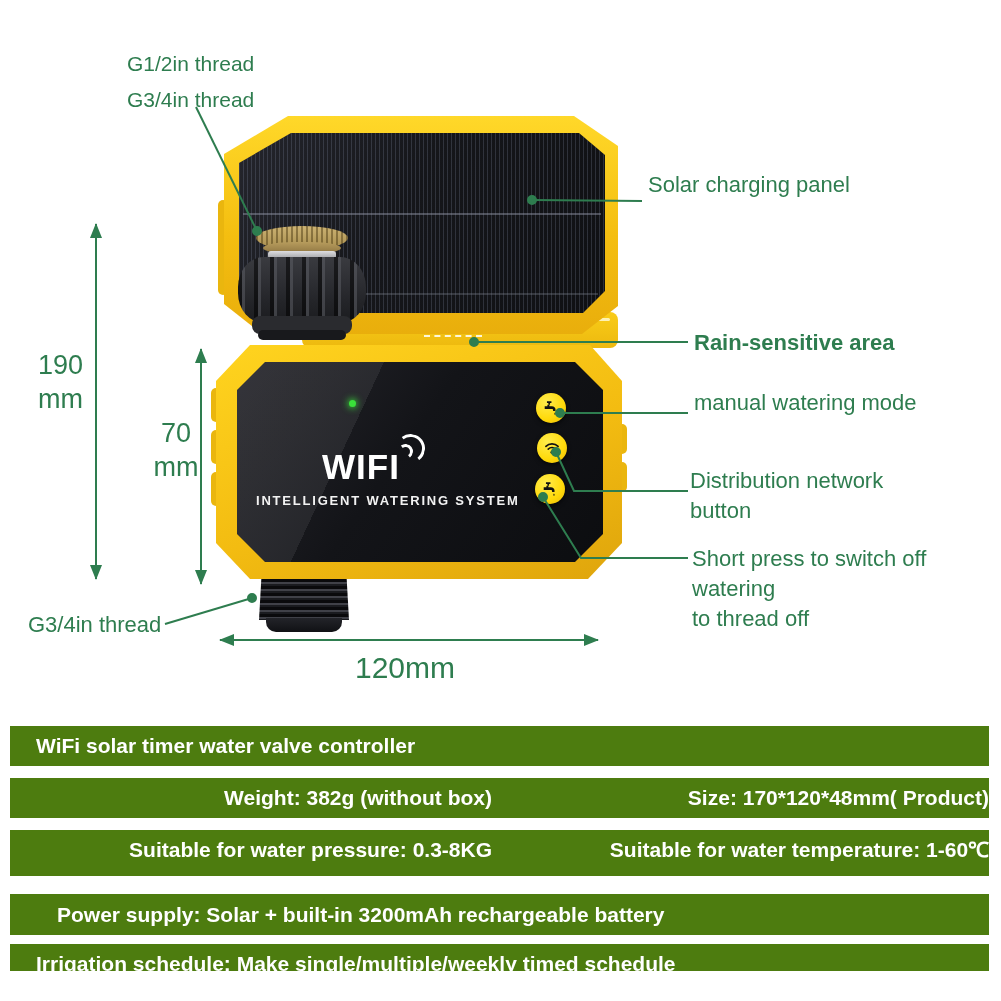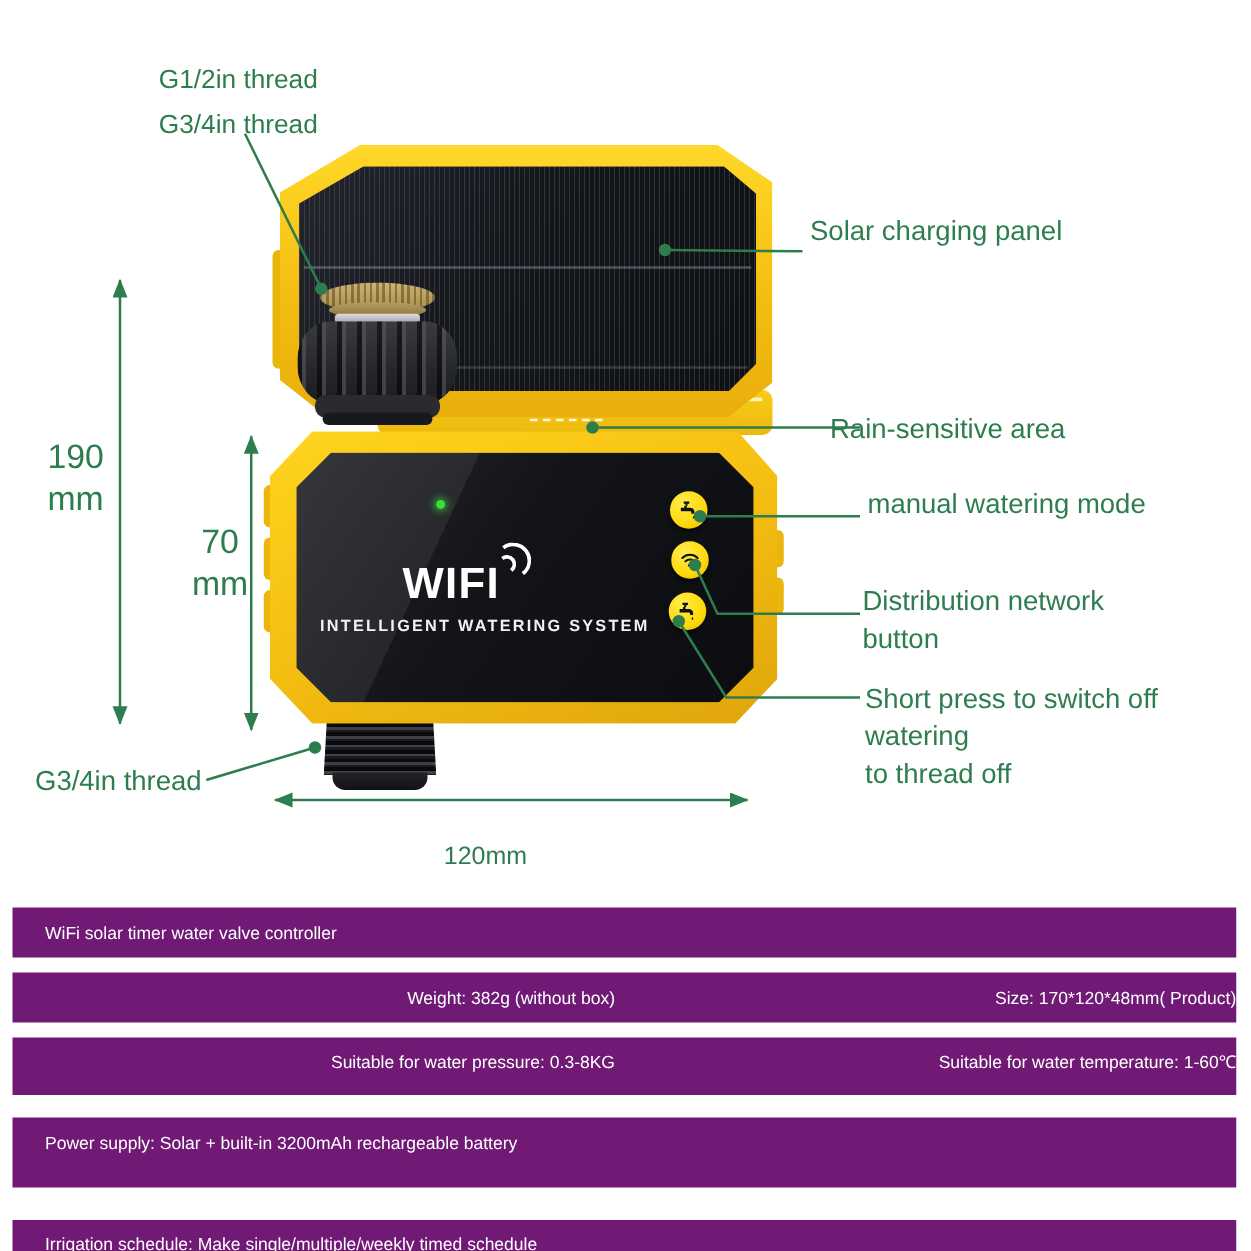--- a/index.html
+++ b/index.html
@@ -69,29 +69,29 @@
   
   .overlay{left:0;top:0;z-index:50;pointer-events:none;}
   .note{color:#2e7d4f;font-size:22px;line-height:30px;z-index:60;white-space:nowrap;}
   .note span{display:block;}
   .note-wide{line-height:36px;font-size:21px;}
   .dim{color:#2e7d4f;font-size:27px;line-height:34px;z-index:60;white-space:nowrap;}
   .dim span{display:block;}
 
   
   .spec-table{left:10px;top:726px;width:979px;z-index:40;}
-  .srow{background:#701a75;color:#fff;font-weight:400;font-size:14px;}
+  .srow{background:#4d7c0f;color:#fff;font-weight:700;font-size:21px;}
   .srow .cell{padding-left:26px;}
   .srow.split{display:flex;gap:7px;text-align:right;}
   .srow.split .cell{flex:1;}
   .srow.split .cell+.cell{padding-left:34px;}
   .r1{height:40px;line-height:40px;margin-bottom:12px;}
   .r2{height:40px;line-height:40px;margin-bottom:12px;}
   .r3{height:46px;line-height:39px;margin-bottom:18px;}
-  .r4{height:56px;line-height:41px;margin-bottom:26px;}
+  .r4{height:41px;line-height:41px;margin-bottom:9px;padding-left:21px;}
   .r5{height:27px;line-height:39px;}
 </style>
 </head>
 <body>
 
 <div class="screen">
 
   <div class="abs hinge"></div>
   <div class="abs hinge-shine"></div>
   <div class="abs rain-strip"></div>
@@ -200,21 +200,21 @@
     </g>
   </svg>
 
   <div class="abs note note-wide" style="left:127px;top:46px;">
     <span>G1/2in thread</span>
     <span>G3/4in thread</span>
   </div>
   <div class="abs note" style="left:648px;top:170px;">
     <span>Solar charging panel</span>
   </div>
-  <div class="abs note" style="left:664px;top:328px;">
+  <div class="abs note" style="left:694px;top:328px;font-weight:bold;">
     <span>Rain-sensitive area</span>
   </div>
   <div class="abs note" style="left:694px;top:388px;">
     <span>manual watering mode</span>
   </div>
   <div class="abs note" style="left:690px;top:466px;">
     <span>Distribution network</span>
     <span>button</span>
   </div>
   <div class="abs note" style="left:692px;top:544px;">
@@ -227,21 +227,21 @@
   </div>
 
   <div class="abs dim" style="left:38px;top:348px;">
     <span>190</span>
     <span>mm</span>
   </div>
   <div class="abs dim" style="left:150px;top:416px;width:52px;text-align:center;">
     <span>70</span>
     <span>mm</span>
   </div>
-  <div class="abs dim" style="left:355px;top:668px;font-size:20px;">
+  <div class="abs dim" style="left:355px;top:651px;font-size:30px;">
     <span>120mm</span>
   </div>
 
   <div class="abs spec-table">
     <div class="srow r1">
       <div class="cell">WiFi solar timer water valve controller</div>
     </div>
     <div class="srow split r2">
       <div class="cell">Weight: 382g (without box)</div>
       <div class="cell">Size: 170*120*48mm( Product)</div>

